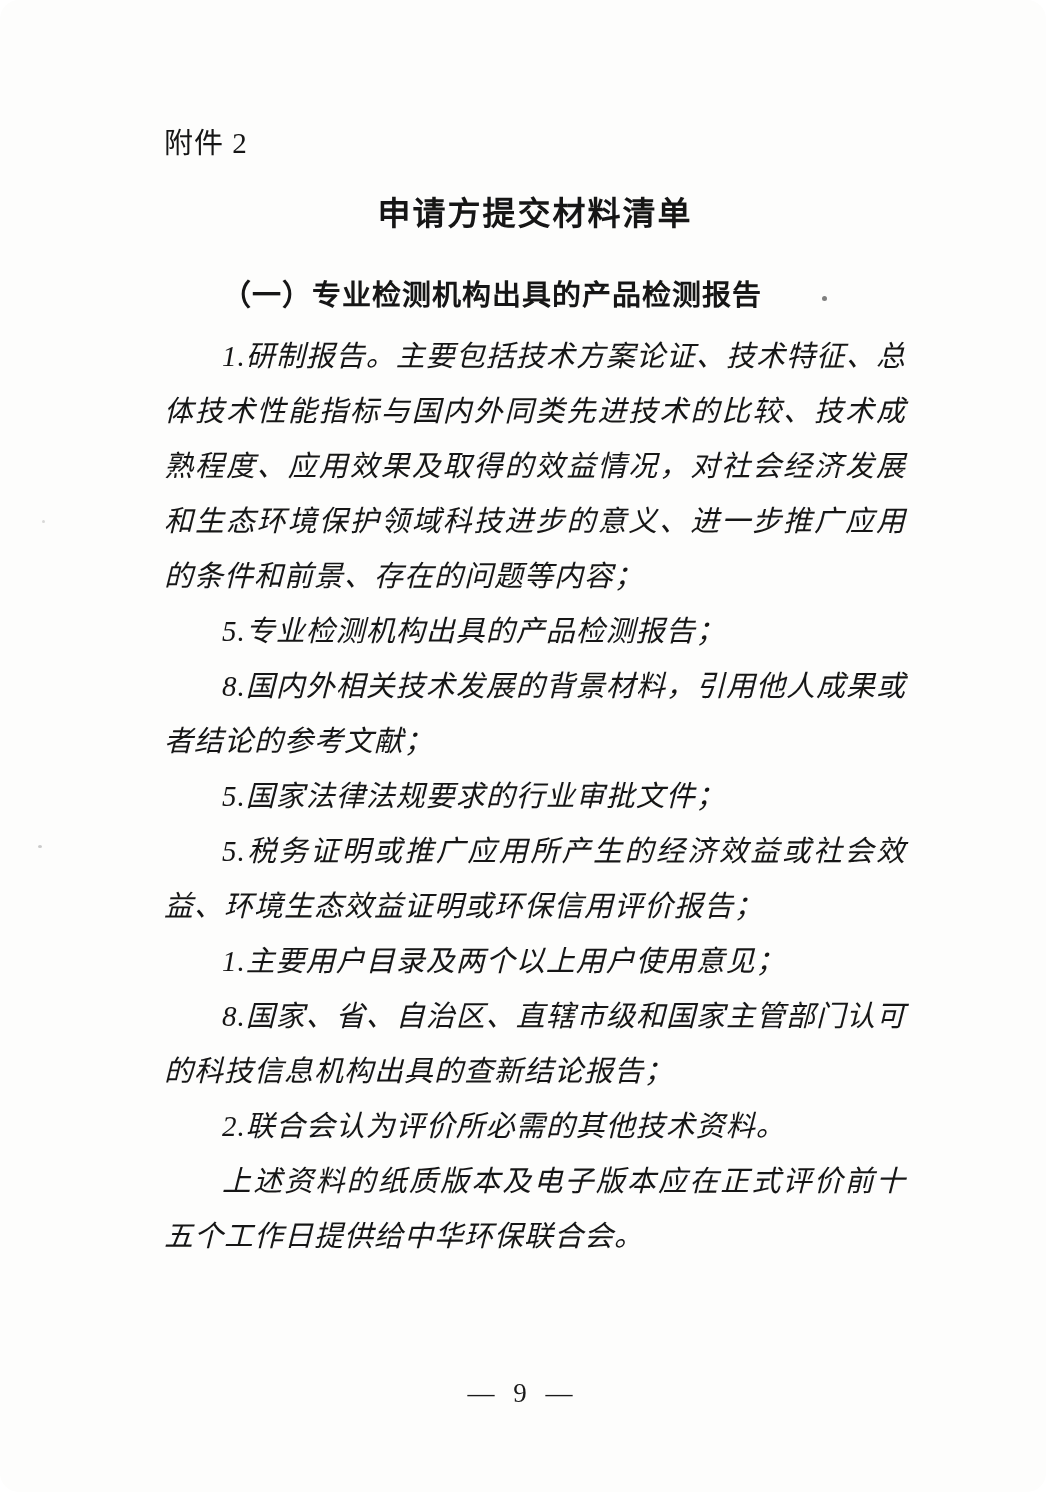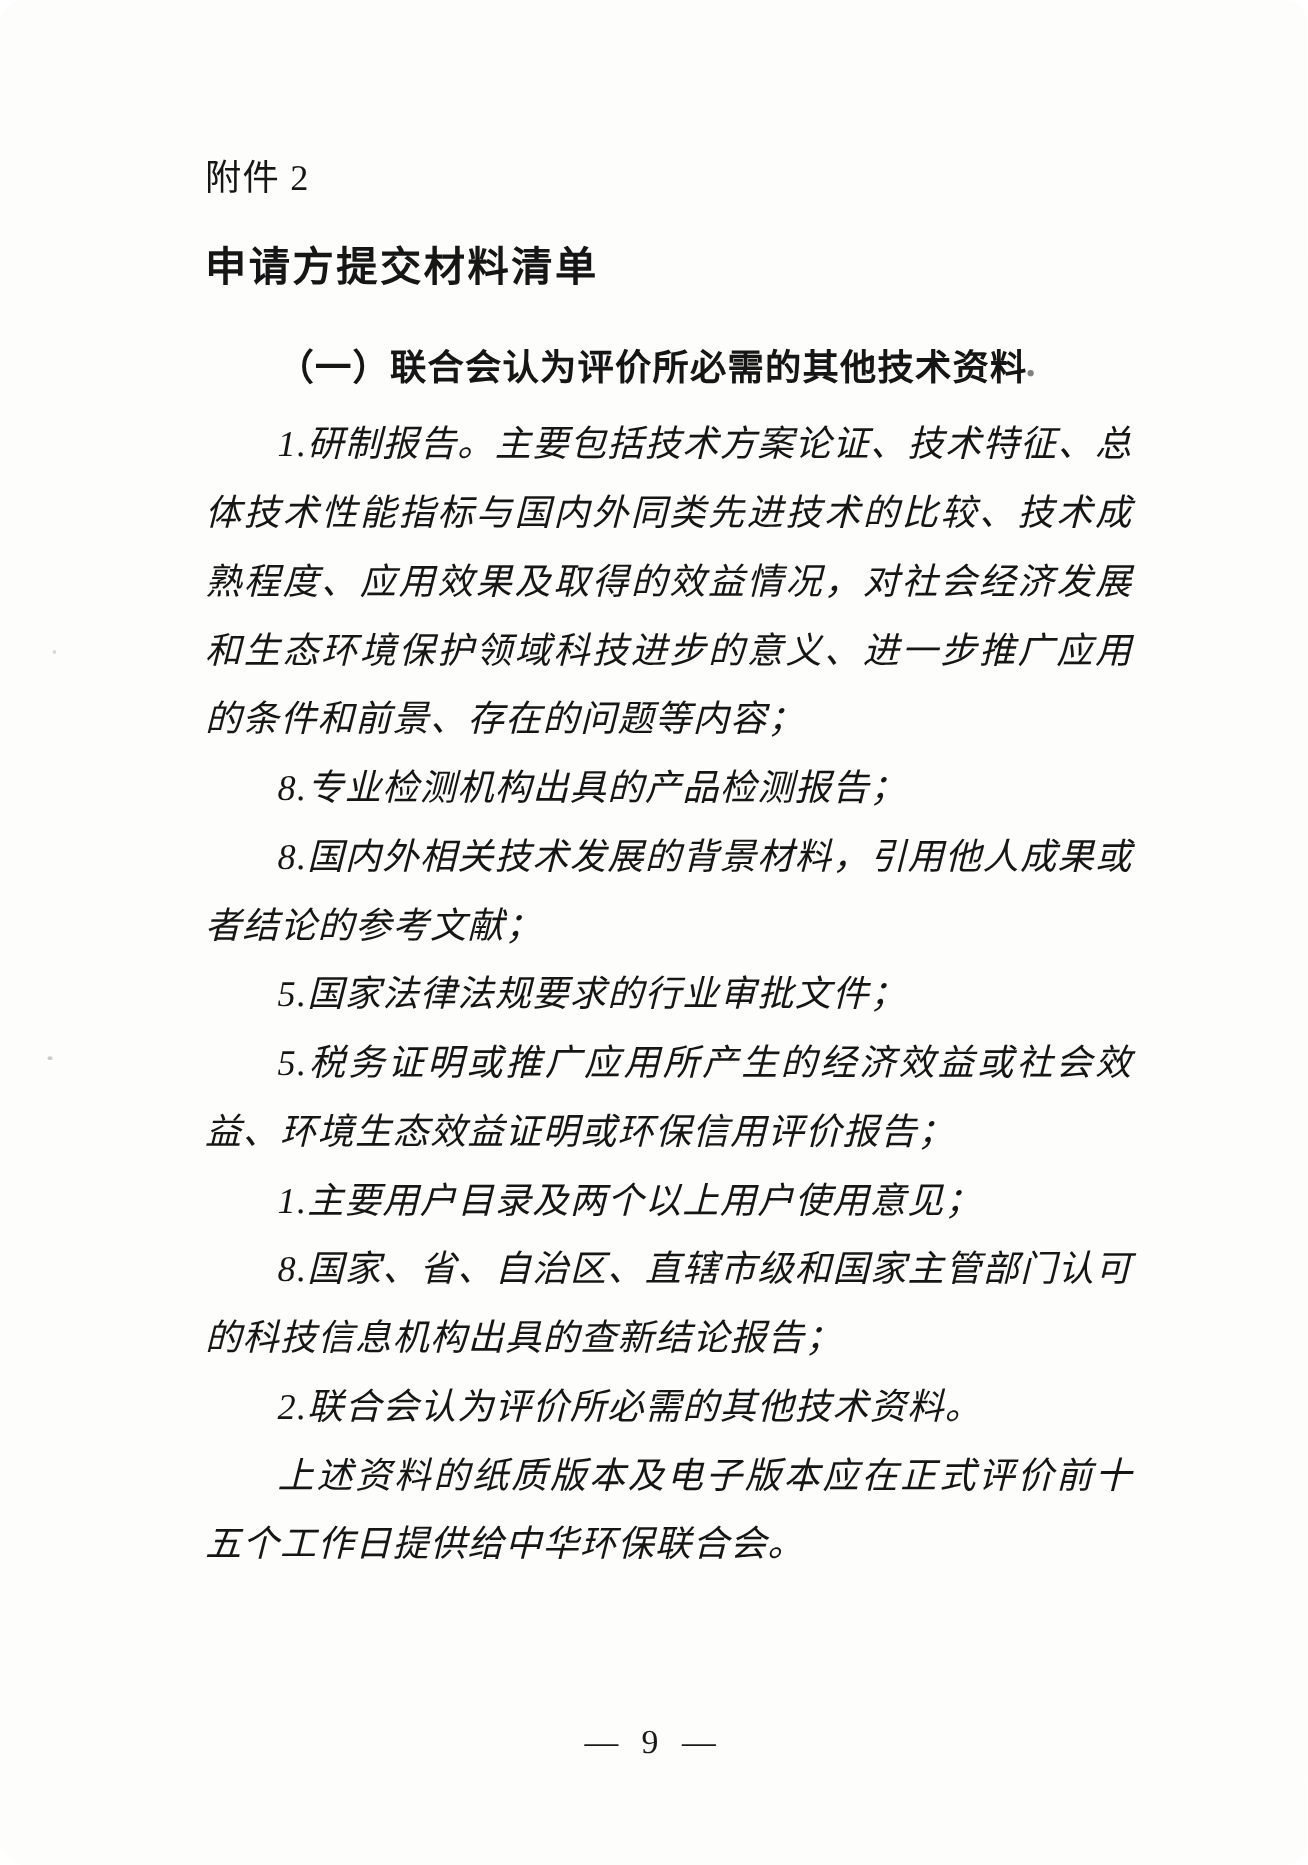--- a/index.html
+++ b/index.html
@@ -23,21 +23,21 @@
   }
   .attachment-label {
     margin: 0;
     font-size: 29px;
     line-height: 42px;
     letter-spacing: 1px;
     font-weight: normal;
   }
   .doc-title {
     margin: 26px 0 0 0;
-    text-align: left;
+    text-align: center;
     font-family: "Liberation Sans", "DejaVu Sans", sans-serif;
     font-weight: bold;
     font-size: 33px;
     line-height: 48px;
     letter-spacing: 2px;
   }
   .section-heading {
     margin: 30px 0 6px 0;
     font-family: "Liberation Sans", "DejaVu Sans", sans-serif;
     font-weight: bold;
@@ -77,24 +77,24 @@
 </style>
 </head>
 <body>
 
 <div class="page">
   <div class="content">
     <p class="attachment-label">附件 2</p>
 
     <h1 class="doc-title">申请方提交材料清单</h1>
 
-    <h2 class="section-heading">（一）联合会认为评价所必需的其他技术资料</h2>
+    <h2 class="section-heading">（一）专业检测机构出具的产品检测报告</h2>
 
     <p class="body-para">1.研制报告。主要包括技术方案论证、技术特征、总体技术性能指标与国内外同类先进技术的比较、技术成熟程度、应用效果及取得的效益情况，对社会经济发展和生态环境保护领域科技进步的意义、进一步推广应用的条件和前景、存在的问题等内容；</p>
-    <p class="body-para">8.专业检测机构出具的产品检测报告；</p>
+    <p class="body-para">5.专业检测机构出具的产品检测报告；</p>
     <p class="body-para">8.国内外相关技术发展的背景材料，引用他人成果或者结论的参考文献；</p>
     <p class="body-para">5.国家法律法规要求的行业审批文件；</p>
     <p class="body-para">5.税务证明或推广应用所产生的经济效益或社会效益、环境生态效益证明或环保信用评价报告；</p>
     <p class="body-para">1.主要用户目录及两个以上用户使用意见；</p>
     <p class="body-para">8.国家、省、自治区、直辖市级和国家主管部门认可的科技信息机构出具的查新结论报告；</p>
     <p class="body-para">2.联合会认为评价所必需的其他技术资料。</p>
     <p class="body-para">上述资料的纸质版本及电子版本应在正式评价前十五个工作日提供给中华环保联合会。</p>
   </div>
 
   <div class="page-footer">— 9 —</div>

